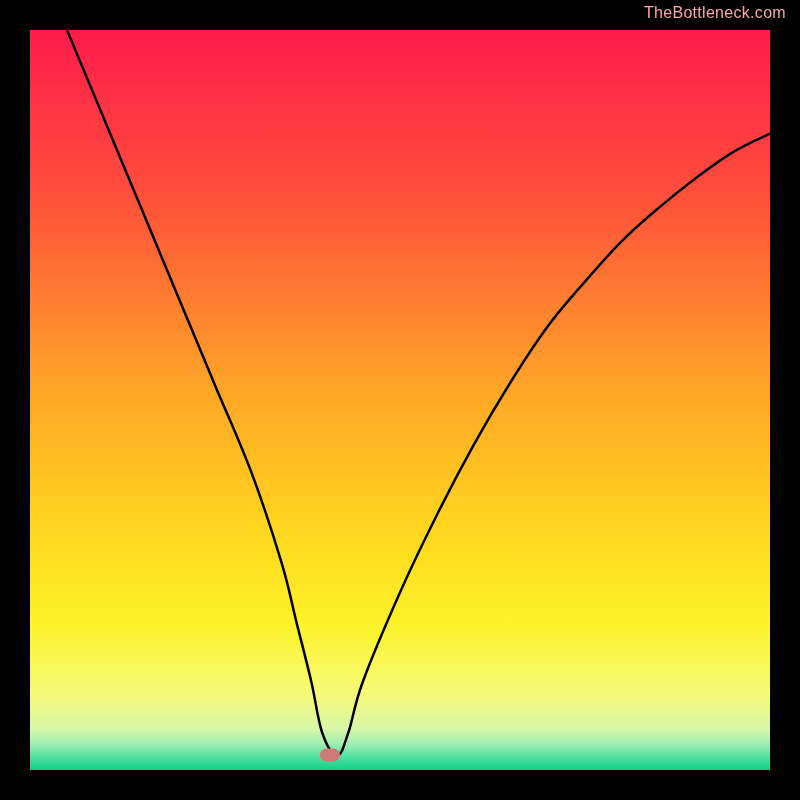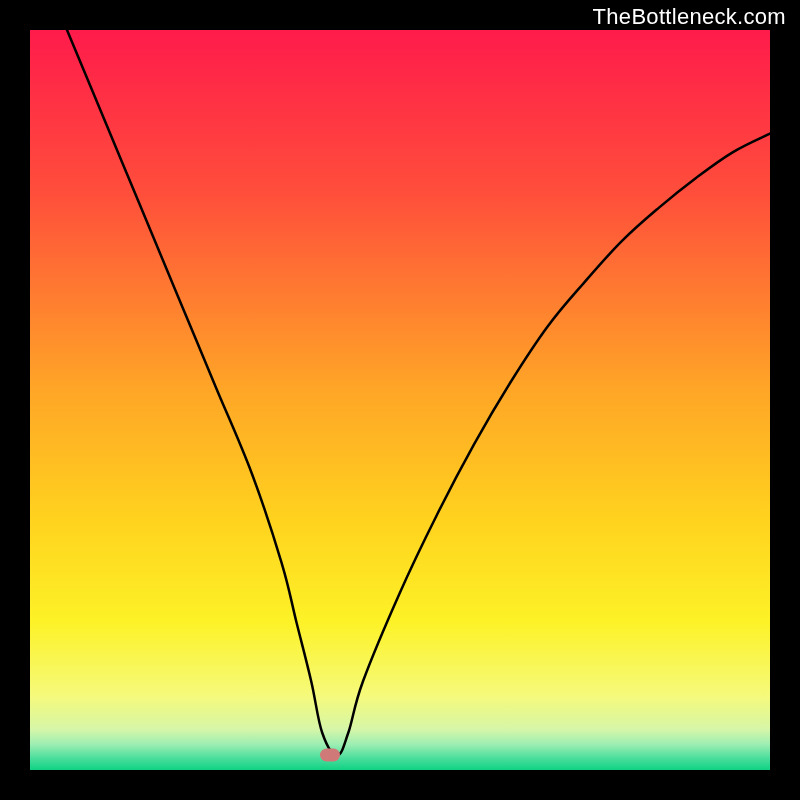--- a/index.html
+++ b/index.html
@@ -14,22 +14,22 @@
   .frame {
     position: relative;
     width: 800px;
     height: 800px;
     background: #000;
   }
   .watermark {
     position: absolute;
     top: 4px;
     right: 14px;
-    color: #ffffff;
-    font-size: 22px;
+    color: #fca5a5;
+    font-size: 16px;
     letter-spacing: 0.3px;
     z-index: 30;
     font-weight: 500;
   }
   .plot-area {
     position: absolute;
     left: 30px;
     top: 30px;
     width: 740px;
     height: 740px;

